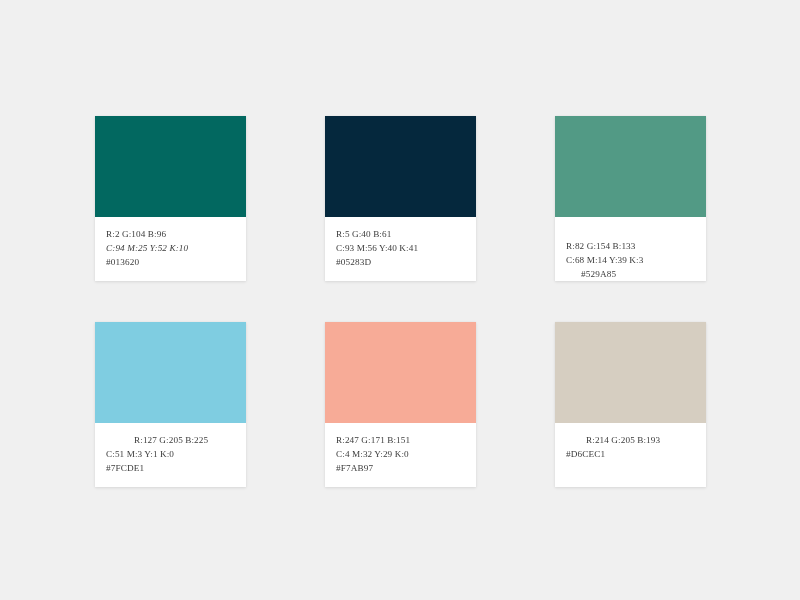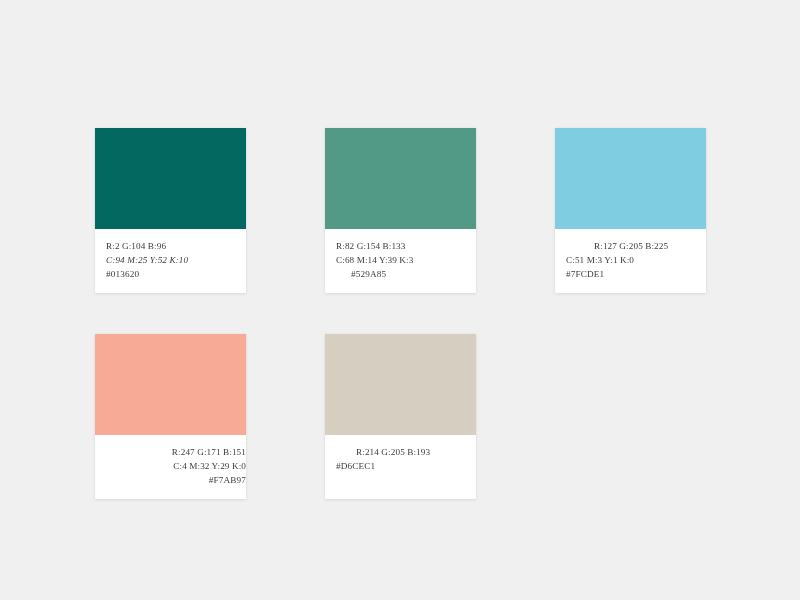--- a/index.html
+++ b/index.html
@@ -18,21 +18,21 @@
   #palette-canvas {
     position: relative;
     width: 800px;
     height: 600px;
     background: #f0f0f0;
   }
 
   .swatch-grid {
     position: absolute;
     left: 95px;
-    top: 128px;
+    top: 116px;
     width: 611px;
     display: grid;
     grid-template-columns: 151px 151px 151px;
     grid-template-rows: 165px 165px;
     column-gap: 79px;
     row-gap: 41px;
   }
 
   .swatch-card {
     width: 151px;
@@ -81,40 +81,48 @@
 
     <div class="swatch-card" style="background: rgb(255, 255, 255);">
       <div class="swatch-color" style="background: rgb(2, 104, 96);"></div>
       <div class="swatch-info">
         <span class="swatch-line rgb" style="color: rgb(60, 60, 60);">R:2  G:104  B:96</span>
         <span class="swatch-line cmyk" style="color: rgb(60, 60, 60); font-style: italic;">C:94  M:25  Y:52  K:10</span>
         <span class="swatch-line hex" style="color: rgb(60, 60, 60);">#013620</span>
       </div>
     </div>
 
+    <div class="swatch-card" style="background: rgb(255, 255, 255);">
+      <div class="swatch-color" style="background: rgb(5, 40, 61);"></div>
+      <div class="swatch-info">
+        <span class="swatch-line rgb" style="color: rgb(60, 60, 60);">R:5  G:40  B:61</span>
+        <span class="swatch-line cmyk" style="color: rgb(60, 60, 60);">C:93  M:56  Y:40  K:41</span>
+        <span class="swatch-line hex" style="color: rgb(60, 60, 60);">#05283D</span>
+      </div>
+    </div>
 
     <div class="swatch-card" style="background: rgb(255, 255, 255);">
       <div class="swatch-color" style="background: rgb(82, 154, 133);"></div>
       <div class="swatch-info">
-        <span class="swatch-line rgb" style="color: rgb(60, 60, 60);">R:82  G:154  B:133</span>
+        <span class="swatch-line rgb" style="color: rgb(60, 60, 60); margin-top: 12px;">R:82  G:154  B:133</span>
         <span class="swatch-line cmyk" style="color: rgb(60, 60, 60);">C:68  M:14  Y:39  K:3</span>
         <span class="swatch-line hex" style="color: rgb(60, 60, 60); margin-left: 15px;">#529A85</span>
       </div>
     </div>
 
     <div class="swatch-card" style="background: rgb(255, 255, 255);">
       <div class="swatch-color" style="background: rgb(127, 205, 225);"></div>
       <div class="swatch-info">
         <span class="swatch-line rgb" style="color: rgb(60, 60, 60); margin-left: 28px;">R:127  G:205  B:225</span>
         <span class="swatch-line cmyk" style="color: rgb(60, 60, 60);">C:51  M:3  Y:1  K:0</span>
         <span class="swatch-line hex" style="color: rgb(60, 60, 60);">#7FCDE1</span>
       </div>
     </div>
 
-    <div class="swatch-card" style="background: rgb(255, 255, 255); text-align: right;">
+    <div class="swatch-card" style="background: rgb(255, 255, 255);">
       <div class="swatch-color" style="background: rgb(247, 171, 151);"></div>
       <div class="swatch-info">
         <span class="swatch-line rgb" style="color: rgb(60, 60, 60);">R:247  G:171  B:151</span>
         <span class="swatch-line cmyk" style="color: rgb(60, 60, 60);">C:4  M:32  Y:29  K:0</span>
         <span class="swatch-line hex" style="color: rgb(60, 60, 60);">#F7AB97</span>
       </div>
     </div>
 
     <div class="swatch-card" style="background: rgb(255, 255, 255);">
       <div class="swatch-color" style="background: rgb(214, 206, 193);"></div>

